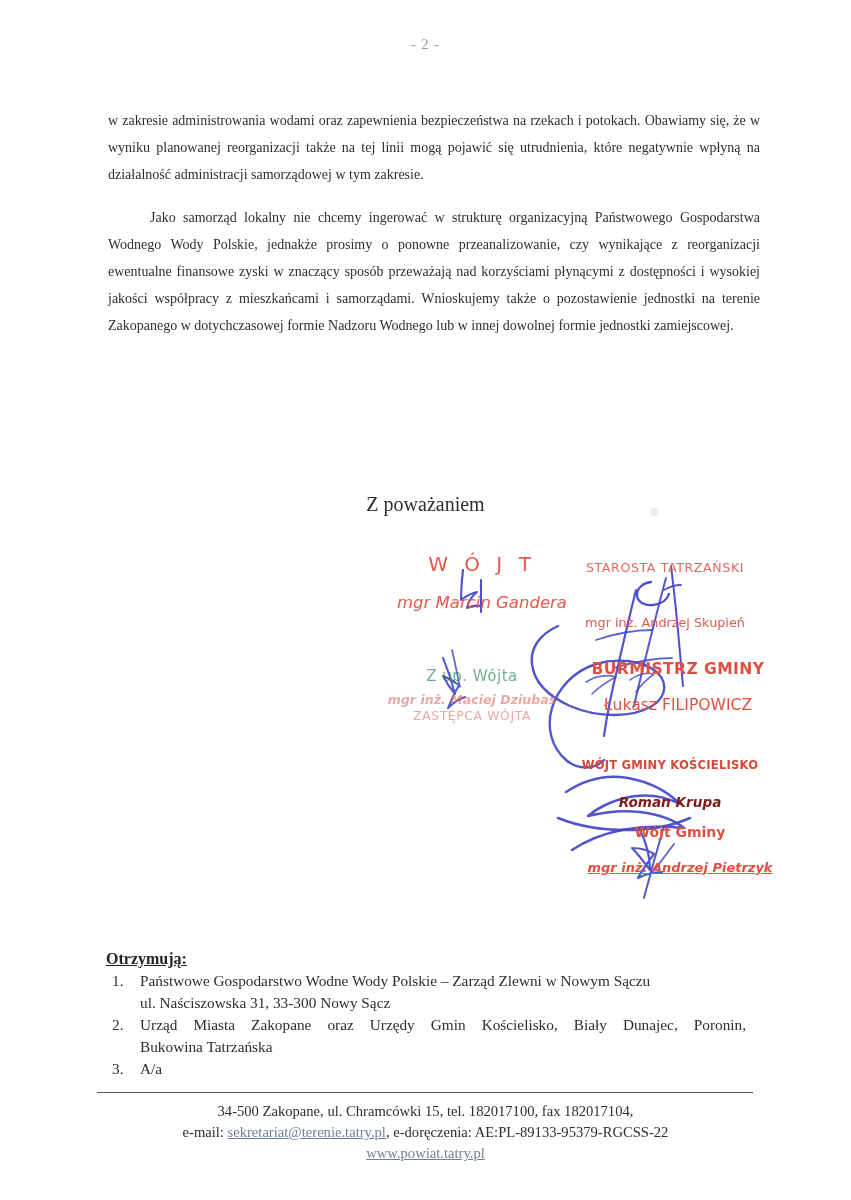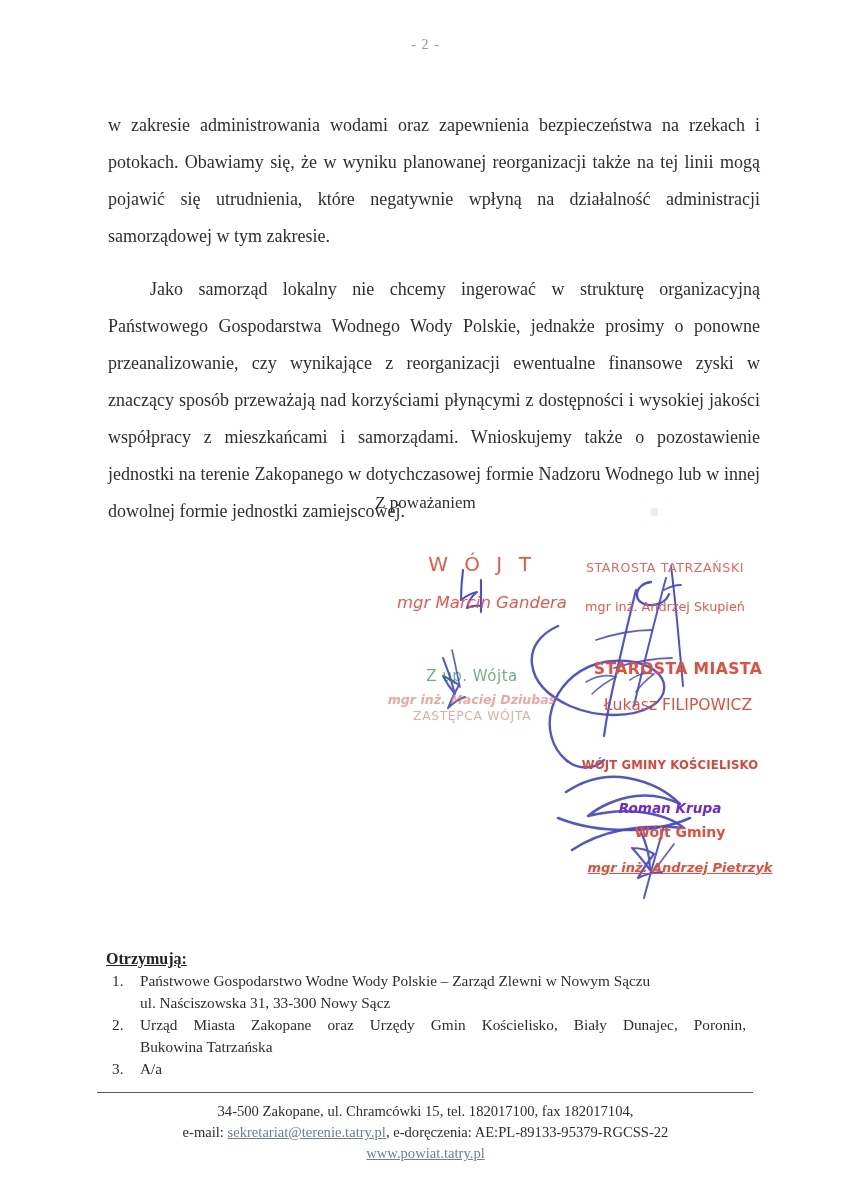--- a/index.html
+++ b/index.html
@@ -33,35 +33,35 @@
   .body-block {
     position: absolute;
     left: 108px;
     top: 107px;
     width: 652px;
   }
   .para {
     margin: 0 0 0 0;
     text-align: justify;
     text-justify: inter-word;
-    font-size: 18px;
-    line-height: 37px;
+    font-size: 14px;
+    line-height: 27px;
     color: #2e2e2e;
   }
   .para.indent { text-indent: 42px; }
   .para + .para { margin-top: 16px; }
 
   
   .closing {
     position: absolute;
     left: 0;
     top: 493px;
     width: 851px;
     text-align: center;
-    font-size: 17px;
+    font-size: 20px;
     color: #2e2e2e;
   }
 
   
   .sig-zone {
     position: absolute;
     left: 0;
     top: 530px;
     width: 685px;
     height: 400px;
@@ -100,21 +100,21 @@
 
   
   .stamp-starosta { left: 560px; top: 30px; width: 210px; }
   .stamp-starosta .role {
     font-size: 12.6px;
     letter-spacing: 0.6px;
     color: #e46a5c;
   }
   .stamp-starosta .person {
     font-size: 12.8px;
-    margin-top: 23px;
+    margin-top: 39px;
     font-style: normal;
     color: #e05a4e;
   }
 
   
   .stamp-zastepca { left: 372px; top: 137px; width: 200px; opacity: .62; }
   .stamp-zastepca .role {
     font-size: 15px;
     color: #15803d;
     letter-spacing: .5px;
@@ -153,22 +153,22 @@
   .stamp-koscielisko { left: 570px; top: 228px; width: 200px; }
   .stamp-koscielisko .role {
     font-size: 11.6px;
     font-weight: 700;
     letter-spacing: .2px;
     color: #d8473a;
   }
   .stamp-koscielisko .person {
     font-size: 13.6px;
     font-weight: 700;
-    margin-top: 28px;
-    color: #6d28d9;
+    margin-top: 22px;
+    color: #7f1d1d;
   }
 
   
   .stamp-pietrzyk { left: 580px; top: 294px; width: 200px; }
   .stamp-pietrzyk .role {
     font-size: 14px;
     font-weight: 700;
     color: #e0503f;
   }
   .stamp-pietrzyk .person {
@@ -317,21 +317,21 @@
       <span class="person">mgr inż. Andrzej Skupień</span>
     </div>
 
     <div class="stamp stamp-zastepca">
       <span class="role">Z up. Wójta</span>
       <span class="person">mgr inż. Maciej Dziubas</span>
       <span class="role2">ZASTĘPCA WÓJTA</span>
     </div>
 
     <div class="stamp stamp-burmistrz">
-      <span class="role">STAROSTA MIASTA</span>
+      <span class="role">BURMISTRZ GMINY</span>
       <span class="person">Łukasz FILIPOWICZ</span>
     </div>
 
     <div class="stamp stamp-koscielisko">
       <span class="role">WÓJT GMINY KOŚCIELISKO</span>
       <span class="person">Roman Krupa</span>
     </div>
 
     <div class="stamp stamp-pietrzyk">
       <span class="role">Wójt Gminy</span>

